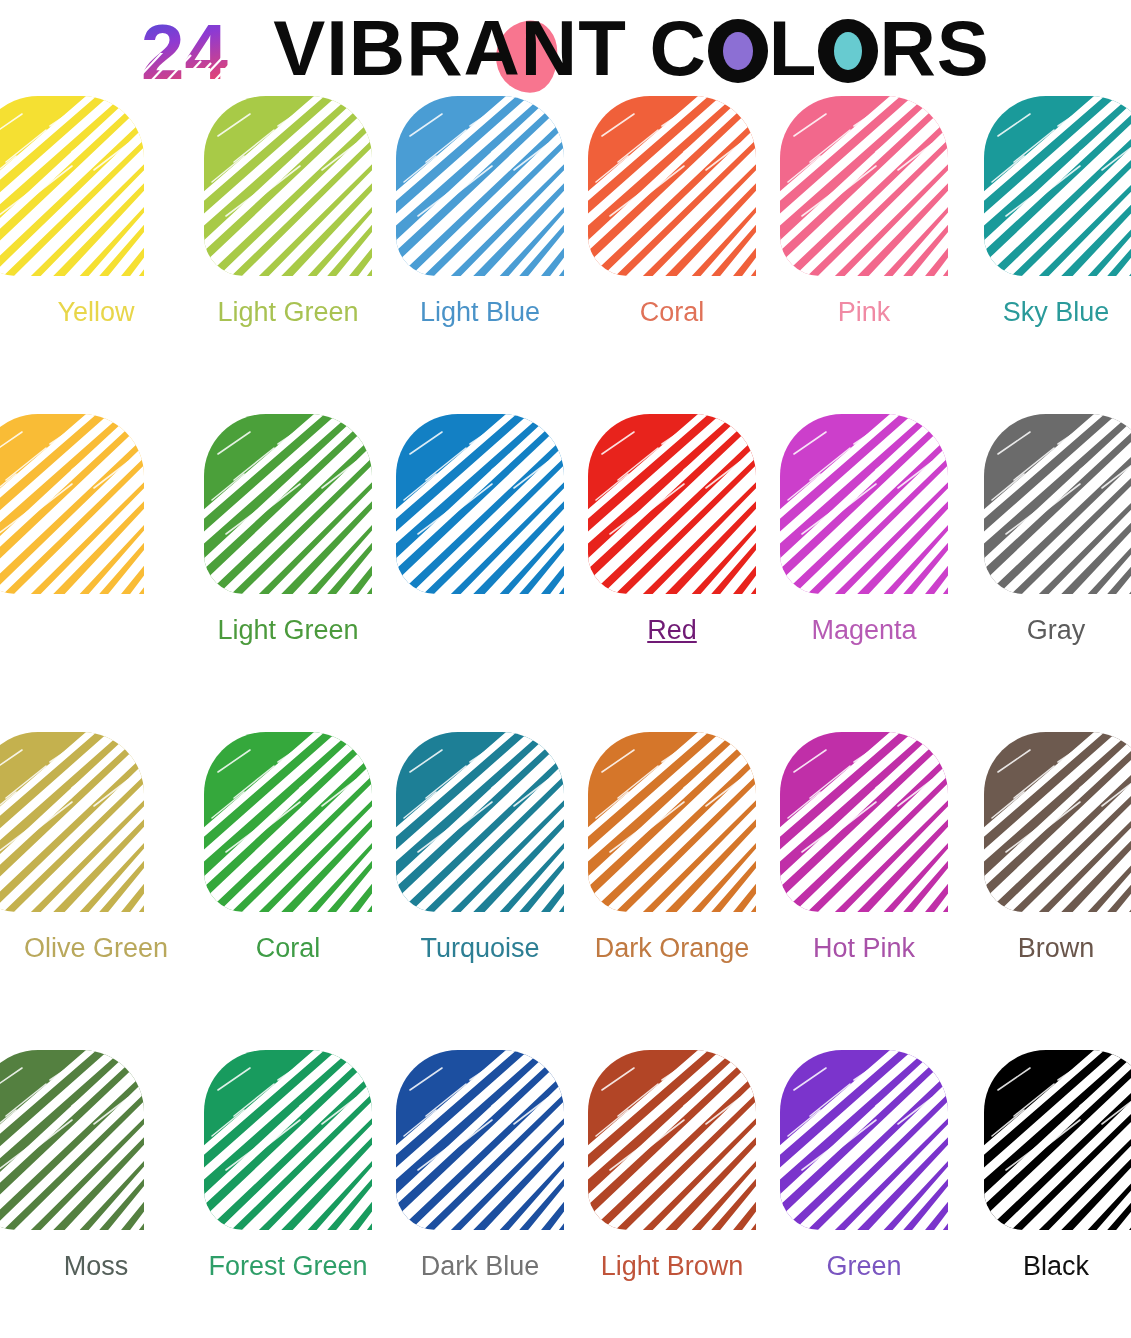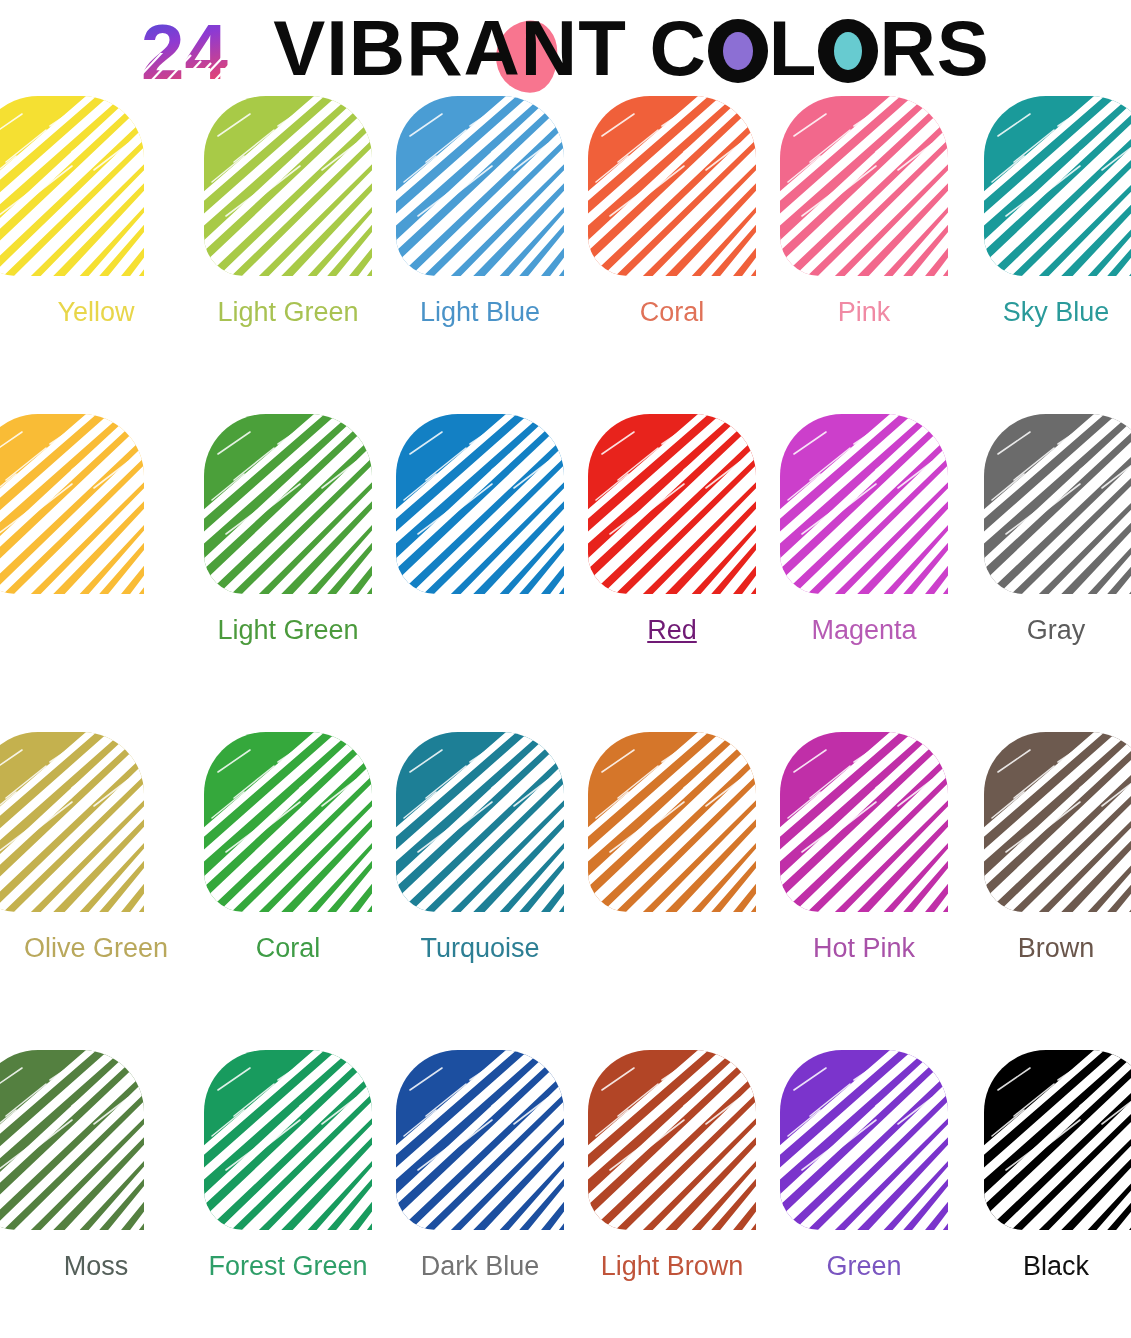--- a/index.html
+++ b/index.html
@@ -674,20 +674,21 @@
                 <line x1="30" y1="66" x2="70" y2="34" stroke="#ffffff" stroke-width="1.6" stroke-linecap="round" opacity="0.85"></line>
                 <line x1="8" y1="86" x2="40" y2="60" stroke="#ffffff" stroke-width="1.6" stroke-linecap="round" opacity="0.85"></line>
                 <line x1="74" y1="30" x2="104" y2="10" stroke="#ffffff" stroke-width="1.6" stroke-linecap="round" opacity="0.85"></line>
                 <line x1="96" y1="56" x2="130" y2="30" stroke="#ffffff" stroke-width="1.6" stroke-linecap="round" opacity="0.85"></line>
                 <line x1="52" y1="104" x2="96" y2="70" stroke="#ffffff" stroke-width="1.6" stroke-linecap="round" opacity="0.85"></line>
                 <line x1="118" y1="74" x2="152" y2="48" stroke="#ffffff" stroke-width="1.6" stroke-linecap="round" opacity="0.85"></line>
                 <line x1="22" y1="120" x2="62" y2="90" stroke="#ffffff" stroke-width="1.6" stroke-linecap="round" opacity="0.85"></line>
               </g>
             </svg>
           </div>
+          <div class="label" style="color: rgb(192, 122, 66);">Dark Orange</div>
         </div>
         <div class="cell" style="left: 768px;">
           <div class="swatch-wrap">
             <svg class="swatch" viewBox="0 0 168 180" preserveAspectRatio="none">
               <defs>
                 <clipPath id="cp16">
                   <path d="M 62 0 H 106 A 62 62 0 0 1 168 62 V 180 H 40 A 40 40 0 0 1 0 140 V 62 A 62 62 0 0 1 62 0 Z"></path>
                 </clipPath>
               </defs>
               <g clip-path="url(#cp16)">

